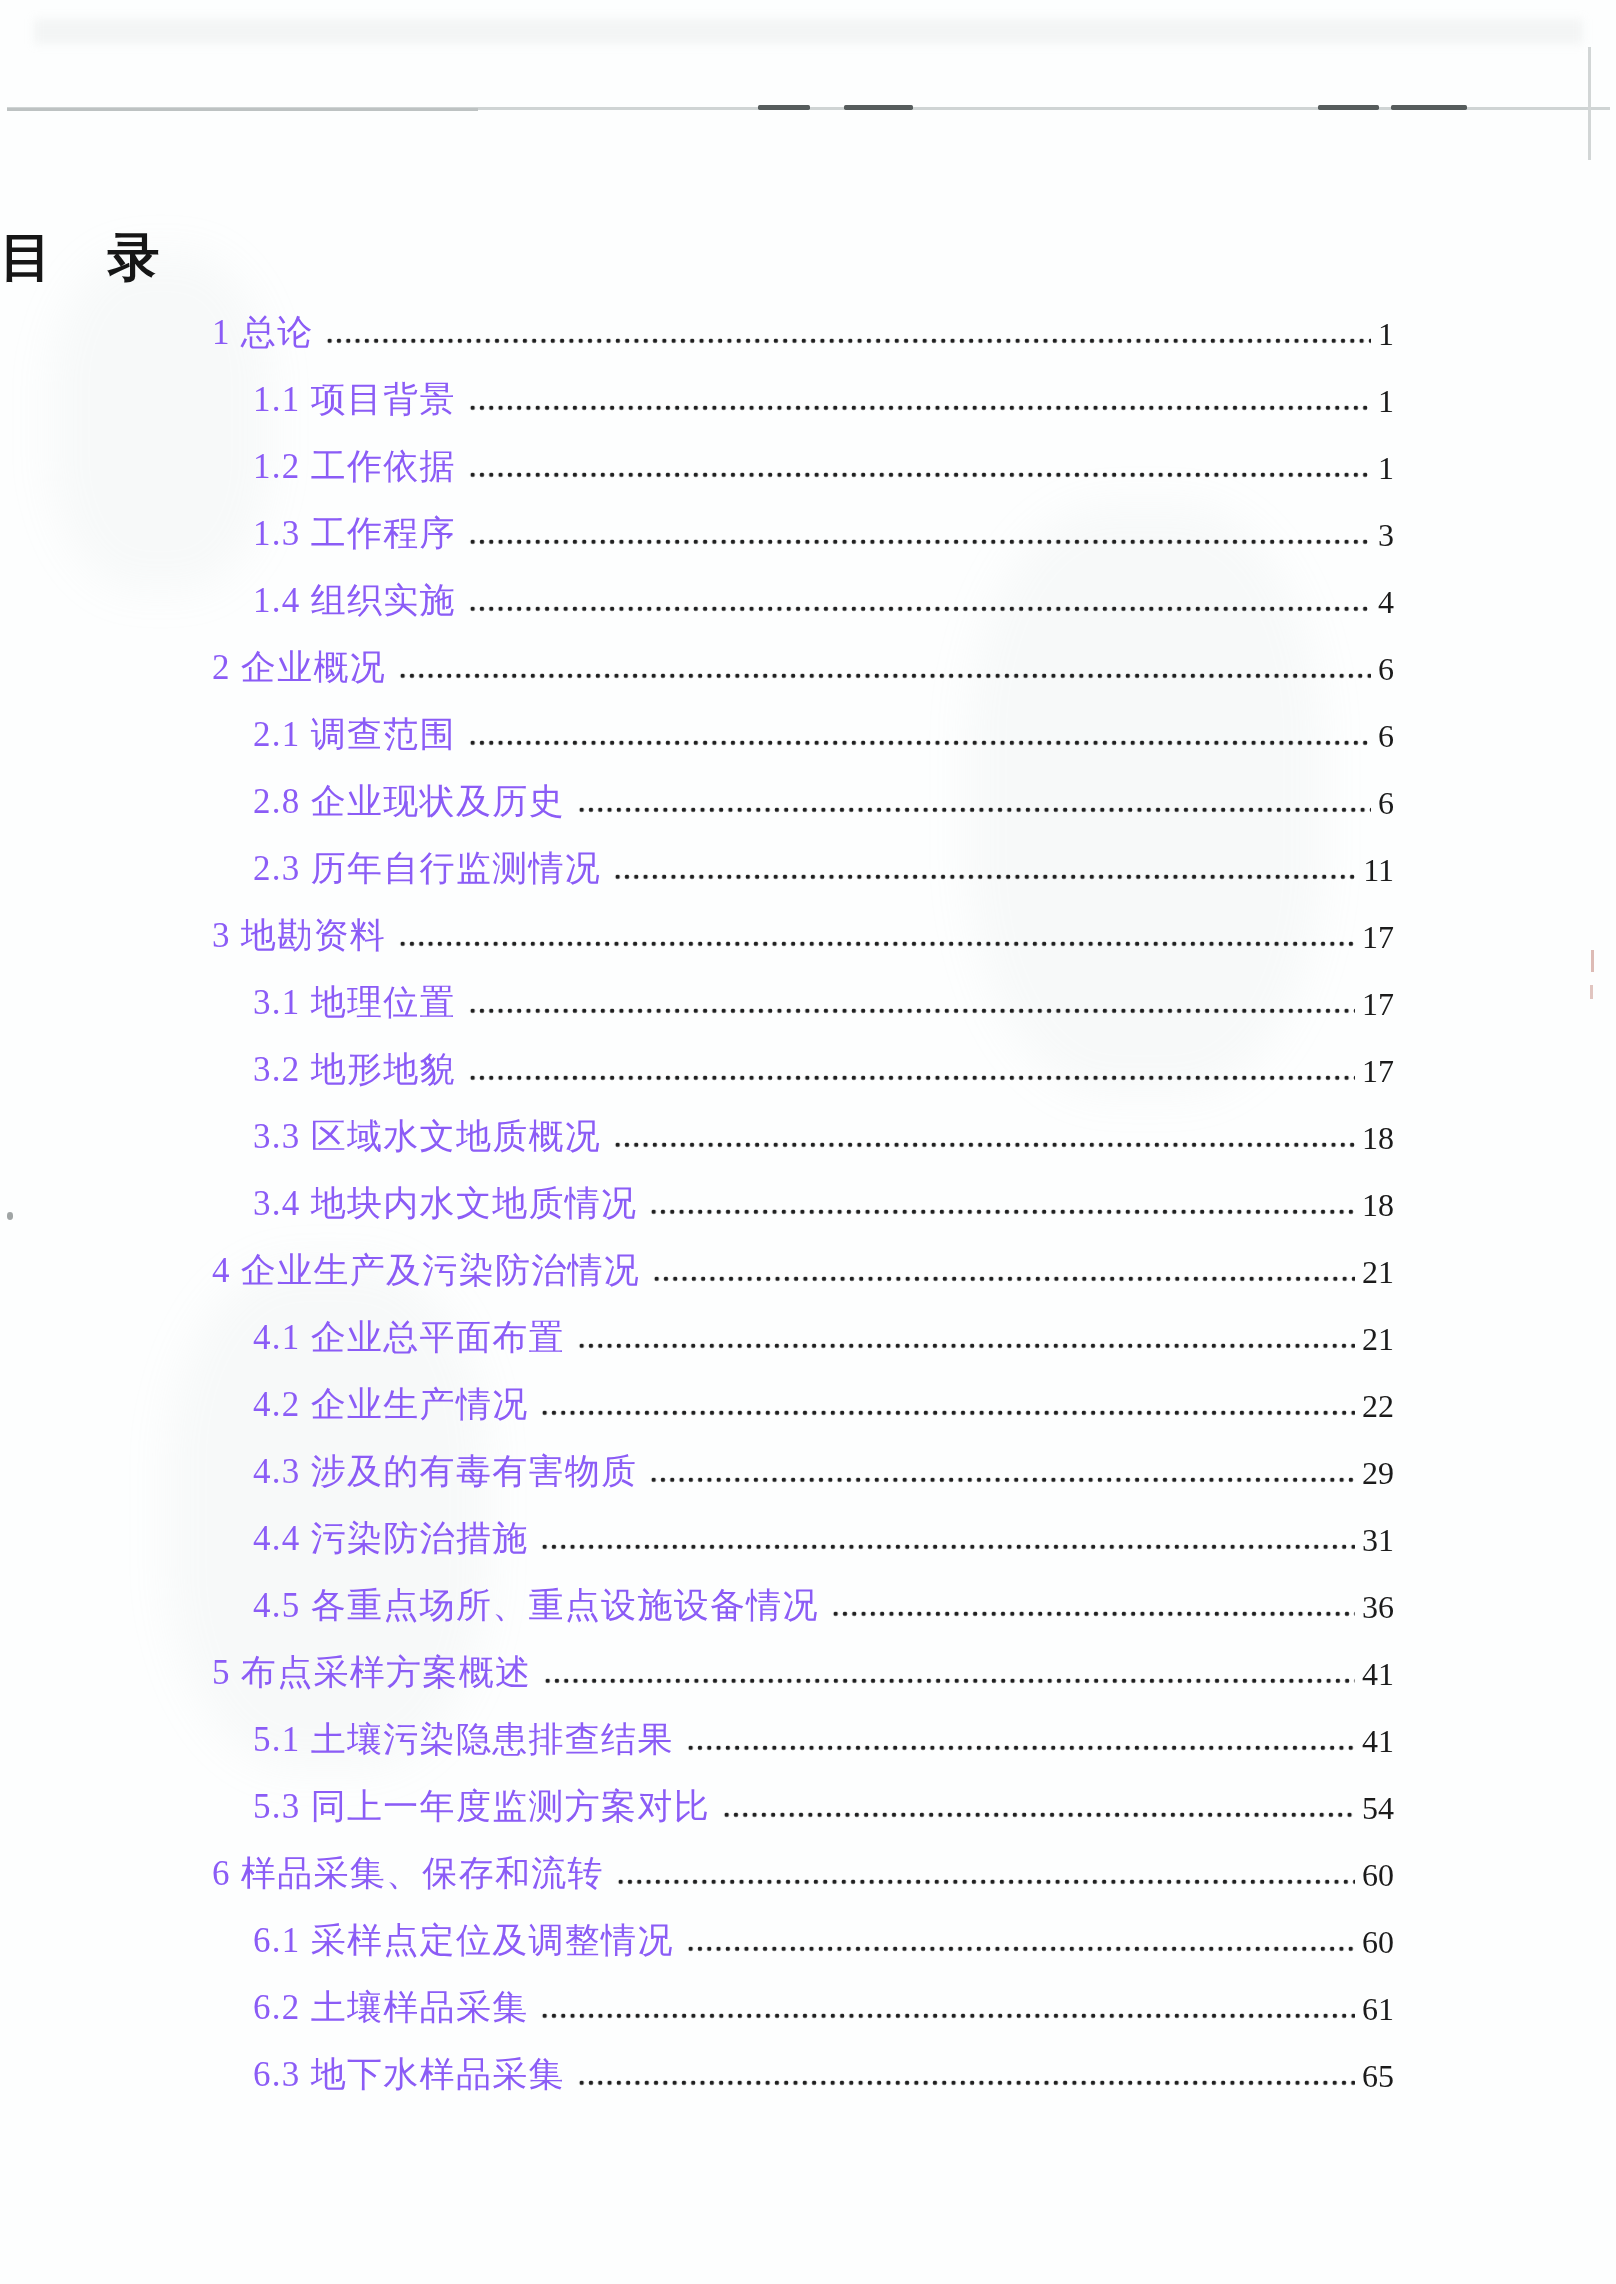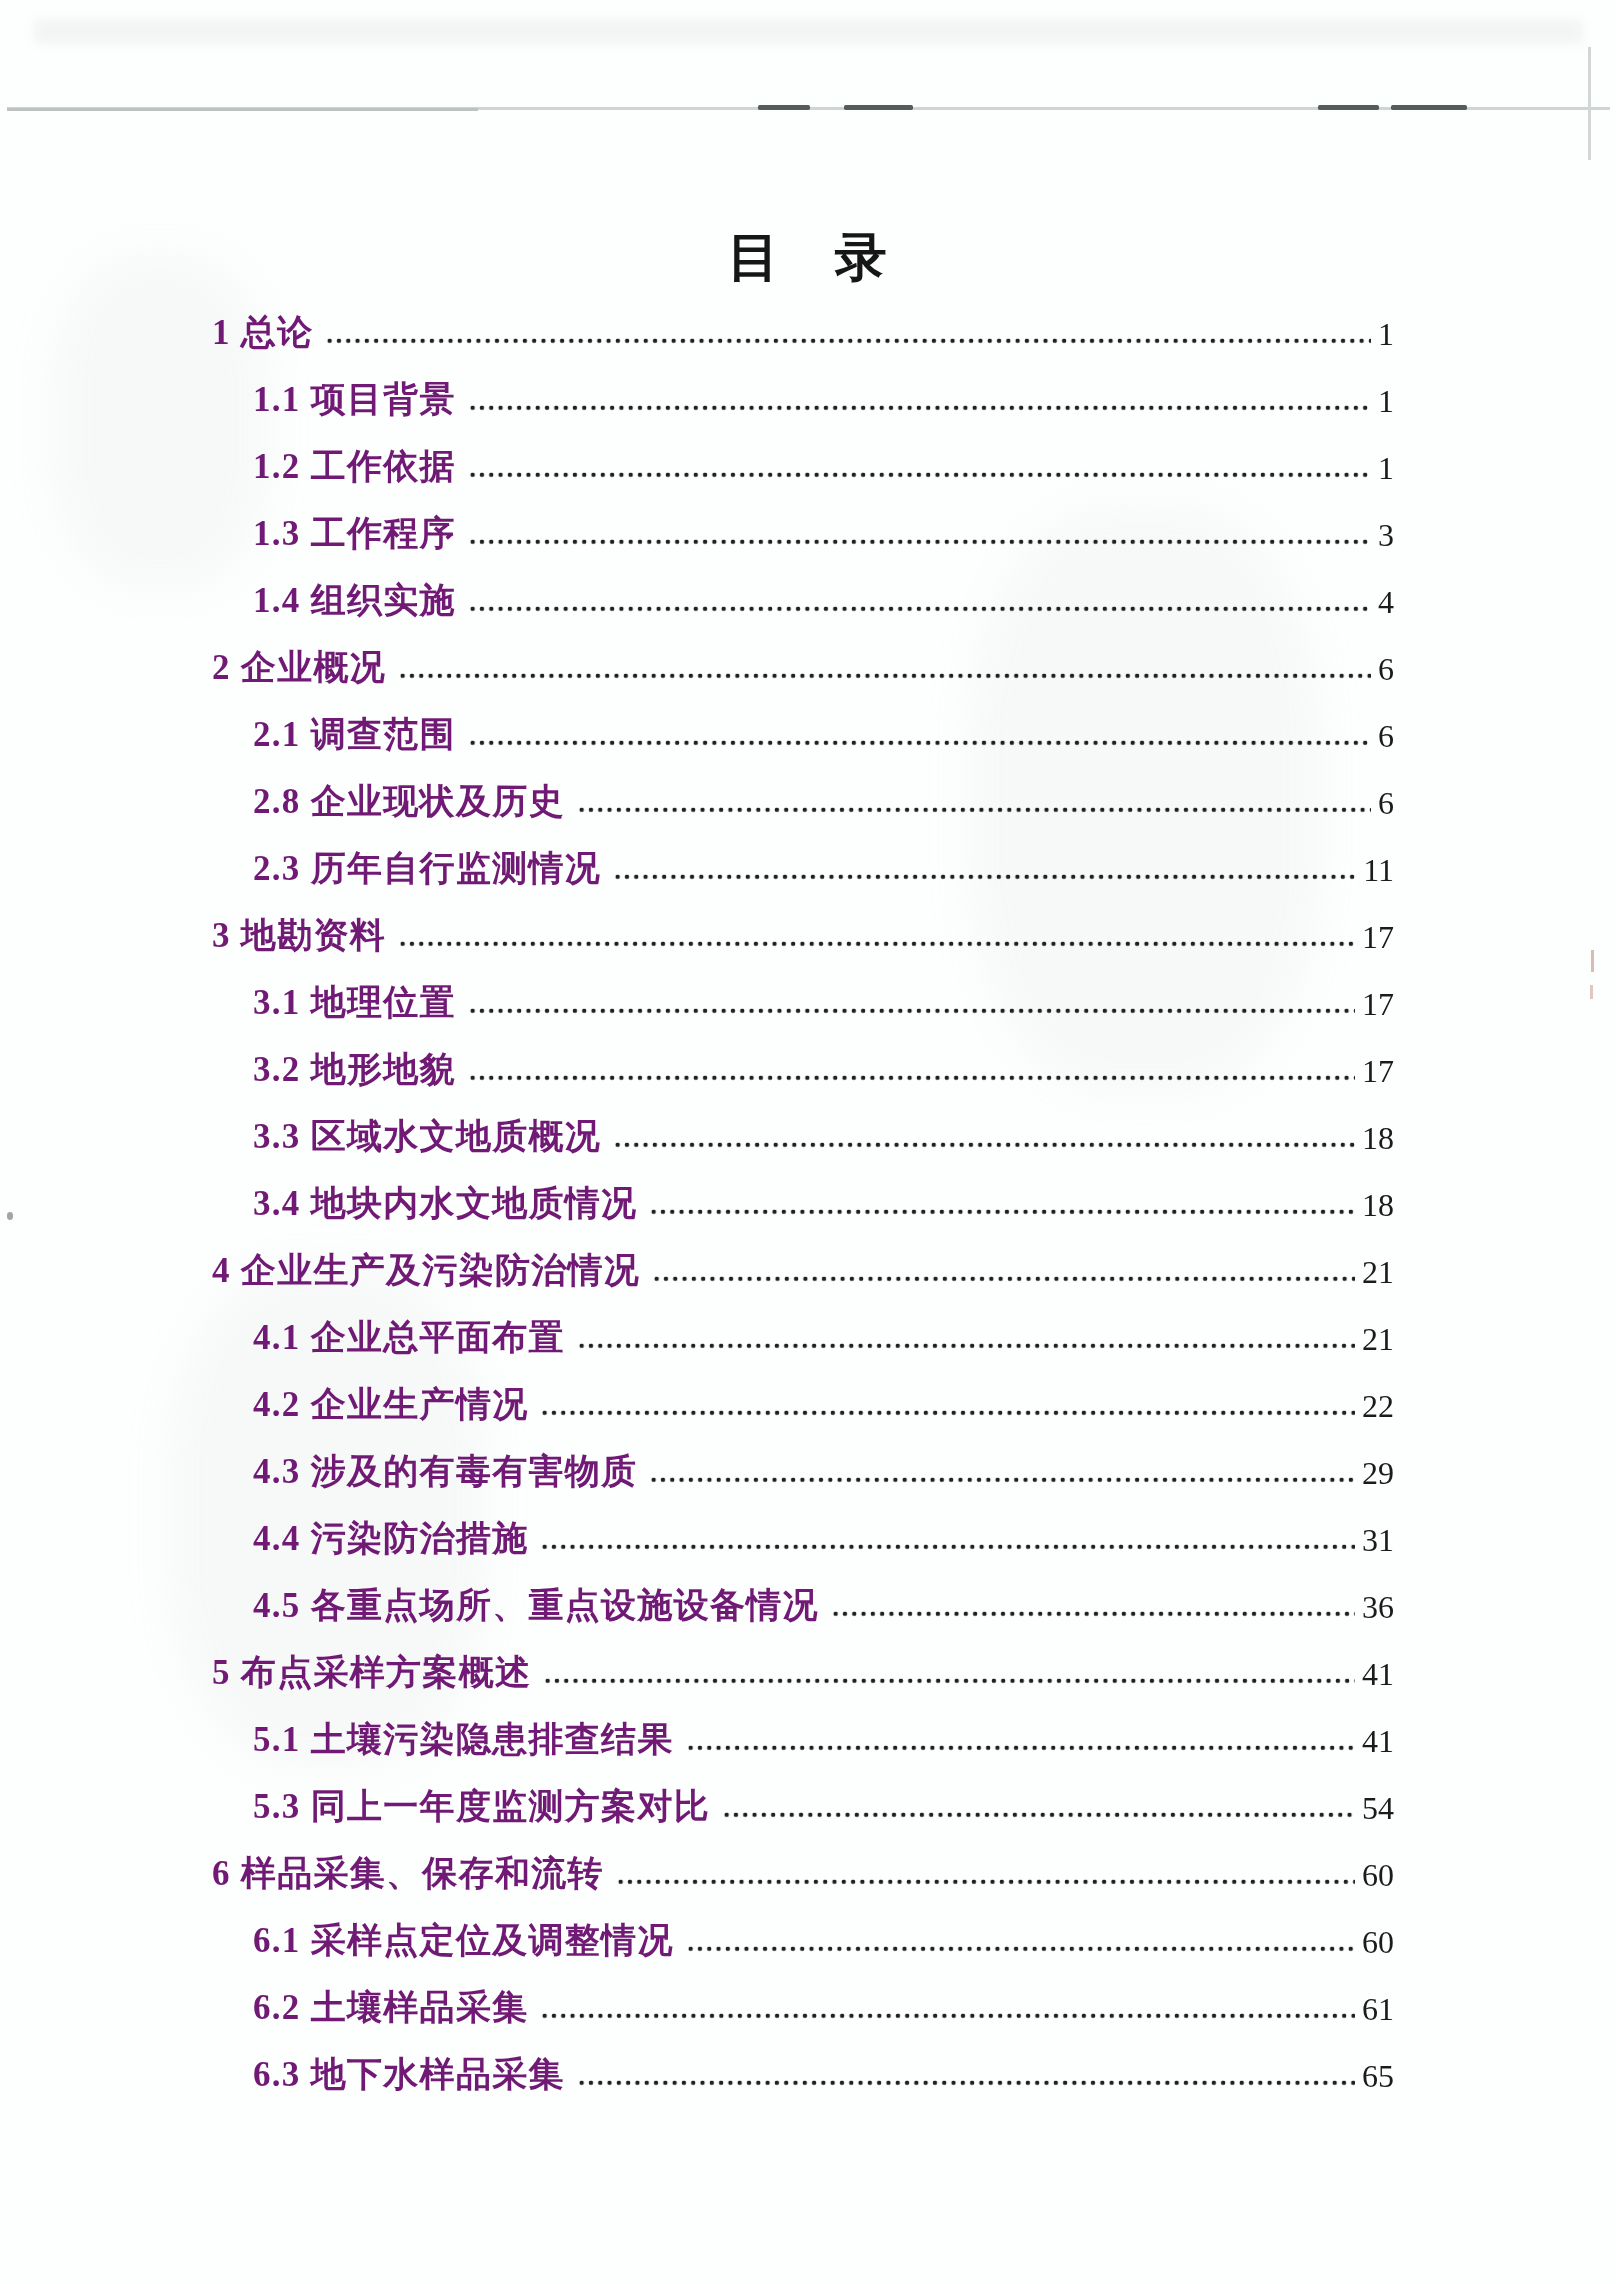--- a/index.html
+++ b/index.html
@@ -56,21 +56,21 @@
     position: absolute; background: rgba(198, 206, 206, 0.10); filter: blur(20px);
     border-radius: 40%;
   }
   .blob1 { top: 505px;  left: 968px; width: 354px; height: 589px; }
   .blob2 { top: 1263px; left: 168px;  width: 320px; height: 505px; }
   .blob3 { top: 253px;  left: 51px;   width: 219px; height: 337px; }
 
   
   .doc-title {
     position: absolute; top: 232px; left: 0; width: 100%;
-    text-align: center;
+    text-align: left;
     font-size: 52px; font-weight: bold; line-height: 1;
     letter-spacing: 1.7px;
     color: #161616;
   }
 
   
   .toc {
     position: absolute; top: 295px; left: 135px; width: 1259px;
   }
   .toc-row {
@@ -79,22 +79,21 @@
     align-items: flex-end;
     box-sizing: border-box;
     padding-bottom: 11.8px;
   }
   .toc-row.lvl0 { padding-left: 77px; }
   .toc-row.lvl1 { padding-left: 118px; }
   .toc-label {
     white-space: nowrap;
     font-size: 35px; line-height: 1;
     letter-spacing: 1.3px;
-    color: #701a75;
-    font-weight: bold;
+    color: #8b5cf6;
   }
   .toc-row.lvl0 .toc-label { font-size: 35px; }
   .leader {
     flex: 1 1 auto;
     height: 7.6px;
     margin: 0 6.7px 5.9px 11.8px;
     background-image: radial-gradient(circle, #1f1f1f 1.9px, rgba(0,0,0,0) 2.5px);
     background-size: 9.3px 7.6px;
     background-repeat: repeat-x;
     background-position: left center;

